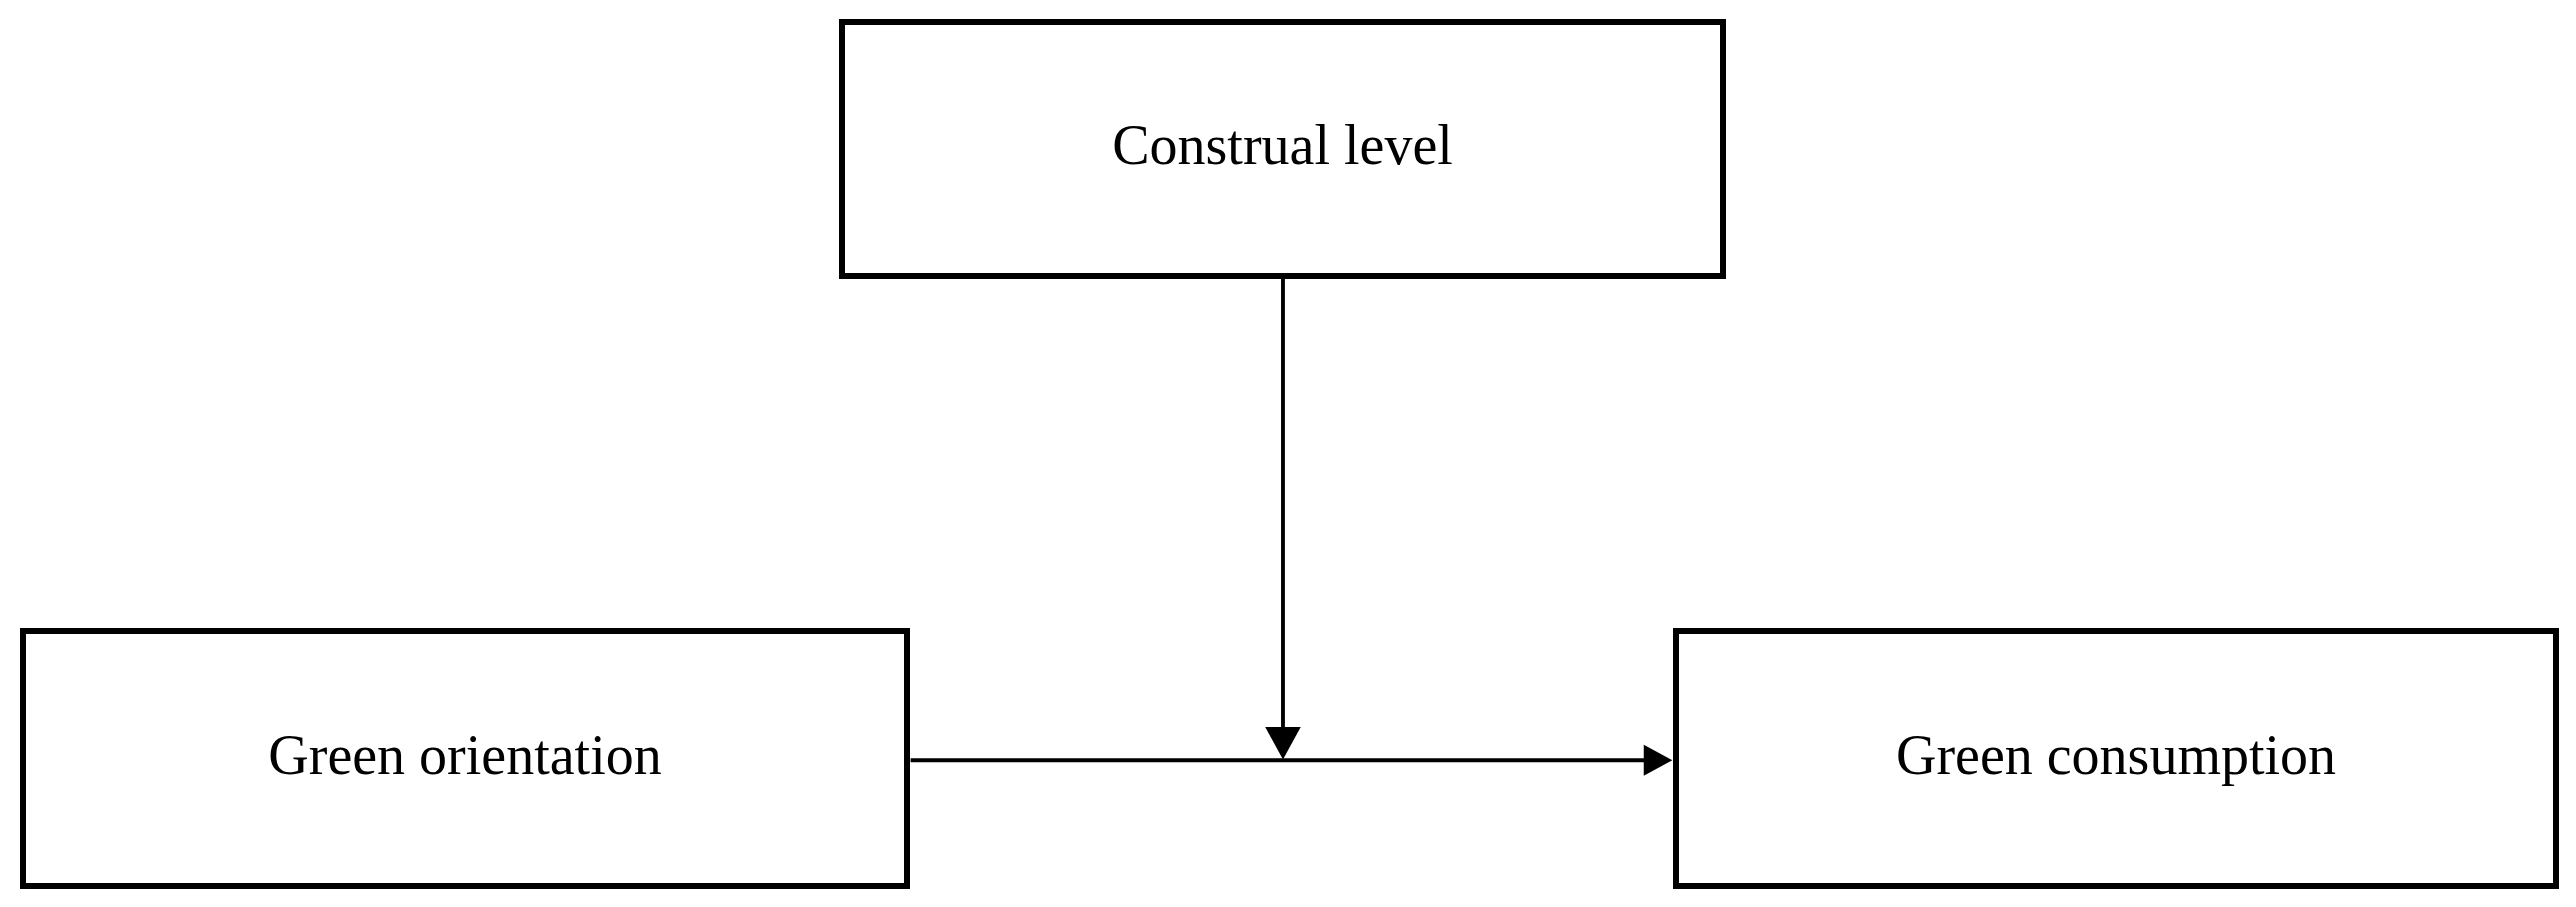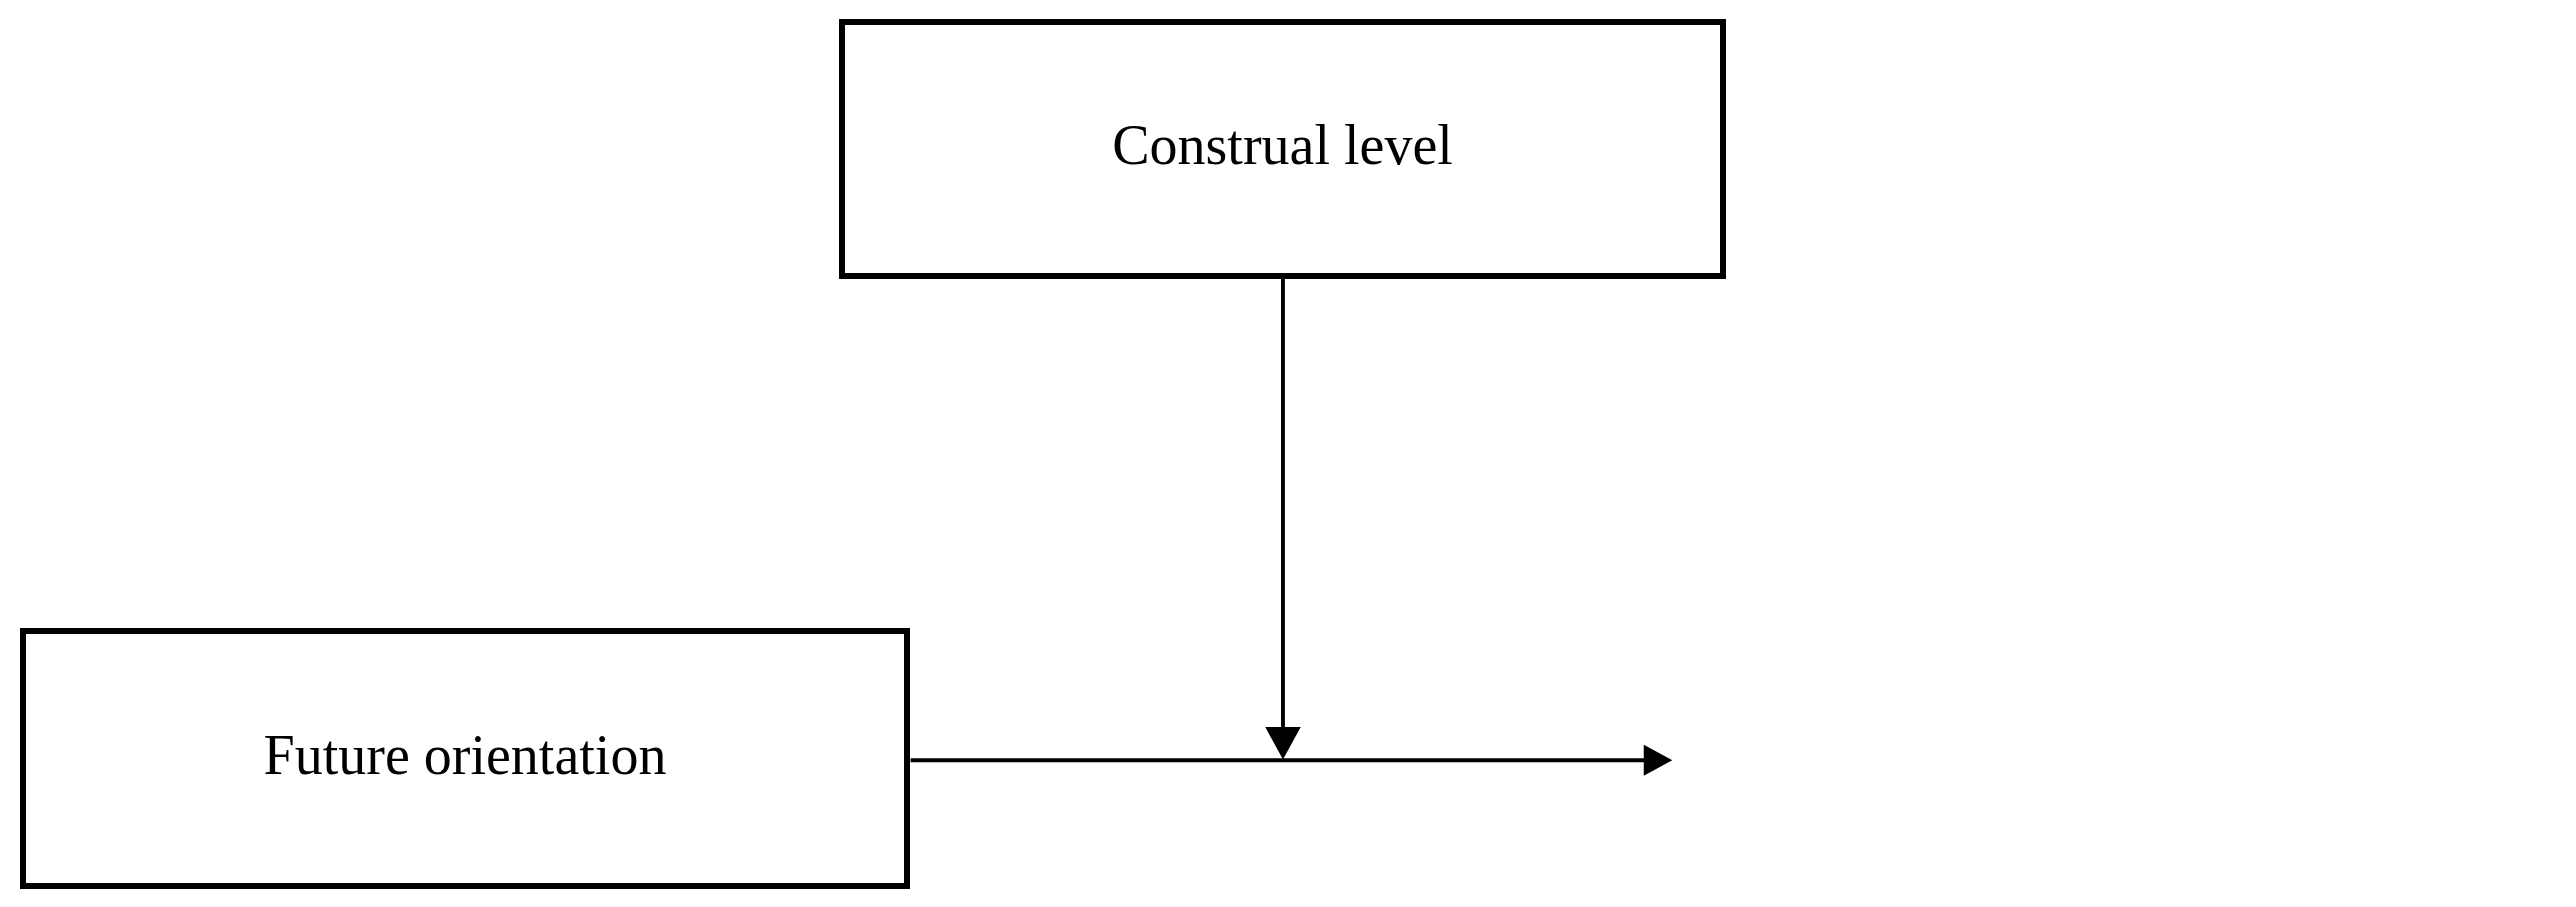--- a/index.html
+++ b/index.html
@@ -76,18 +76,21 @@
       <line x1="1178" y1="984" x2="2132" y2="984" stroke="#000000" stroke-width="5"></line>
       <polygon points="2164,984 2127,964 2127,1004" fill="#000000"></polygon>
     </g>
   </svg>
 
   <div class="node-box box-moderator">
     <span class="node-label">Construal level</span>
   </div>
 
   <div class="node-box box-predictor">
-    <span class="node-label">Future orientation</span>
+    <span class="node-label">Green orientation</span>
   </div>
 
+  <div class="node-box box-outcome">
+    <span class="node-label">Green consumption</span>
+  </div>
 
 </div>
 
 
 </body></html>

